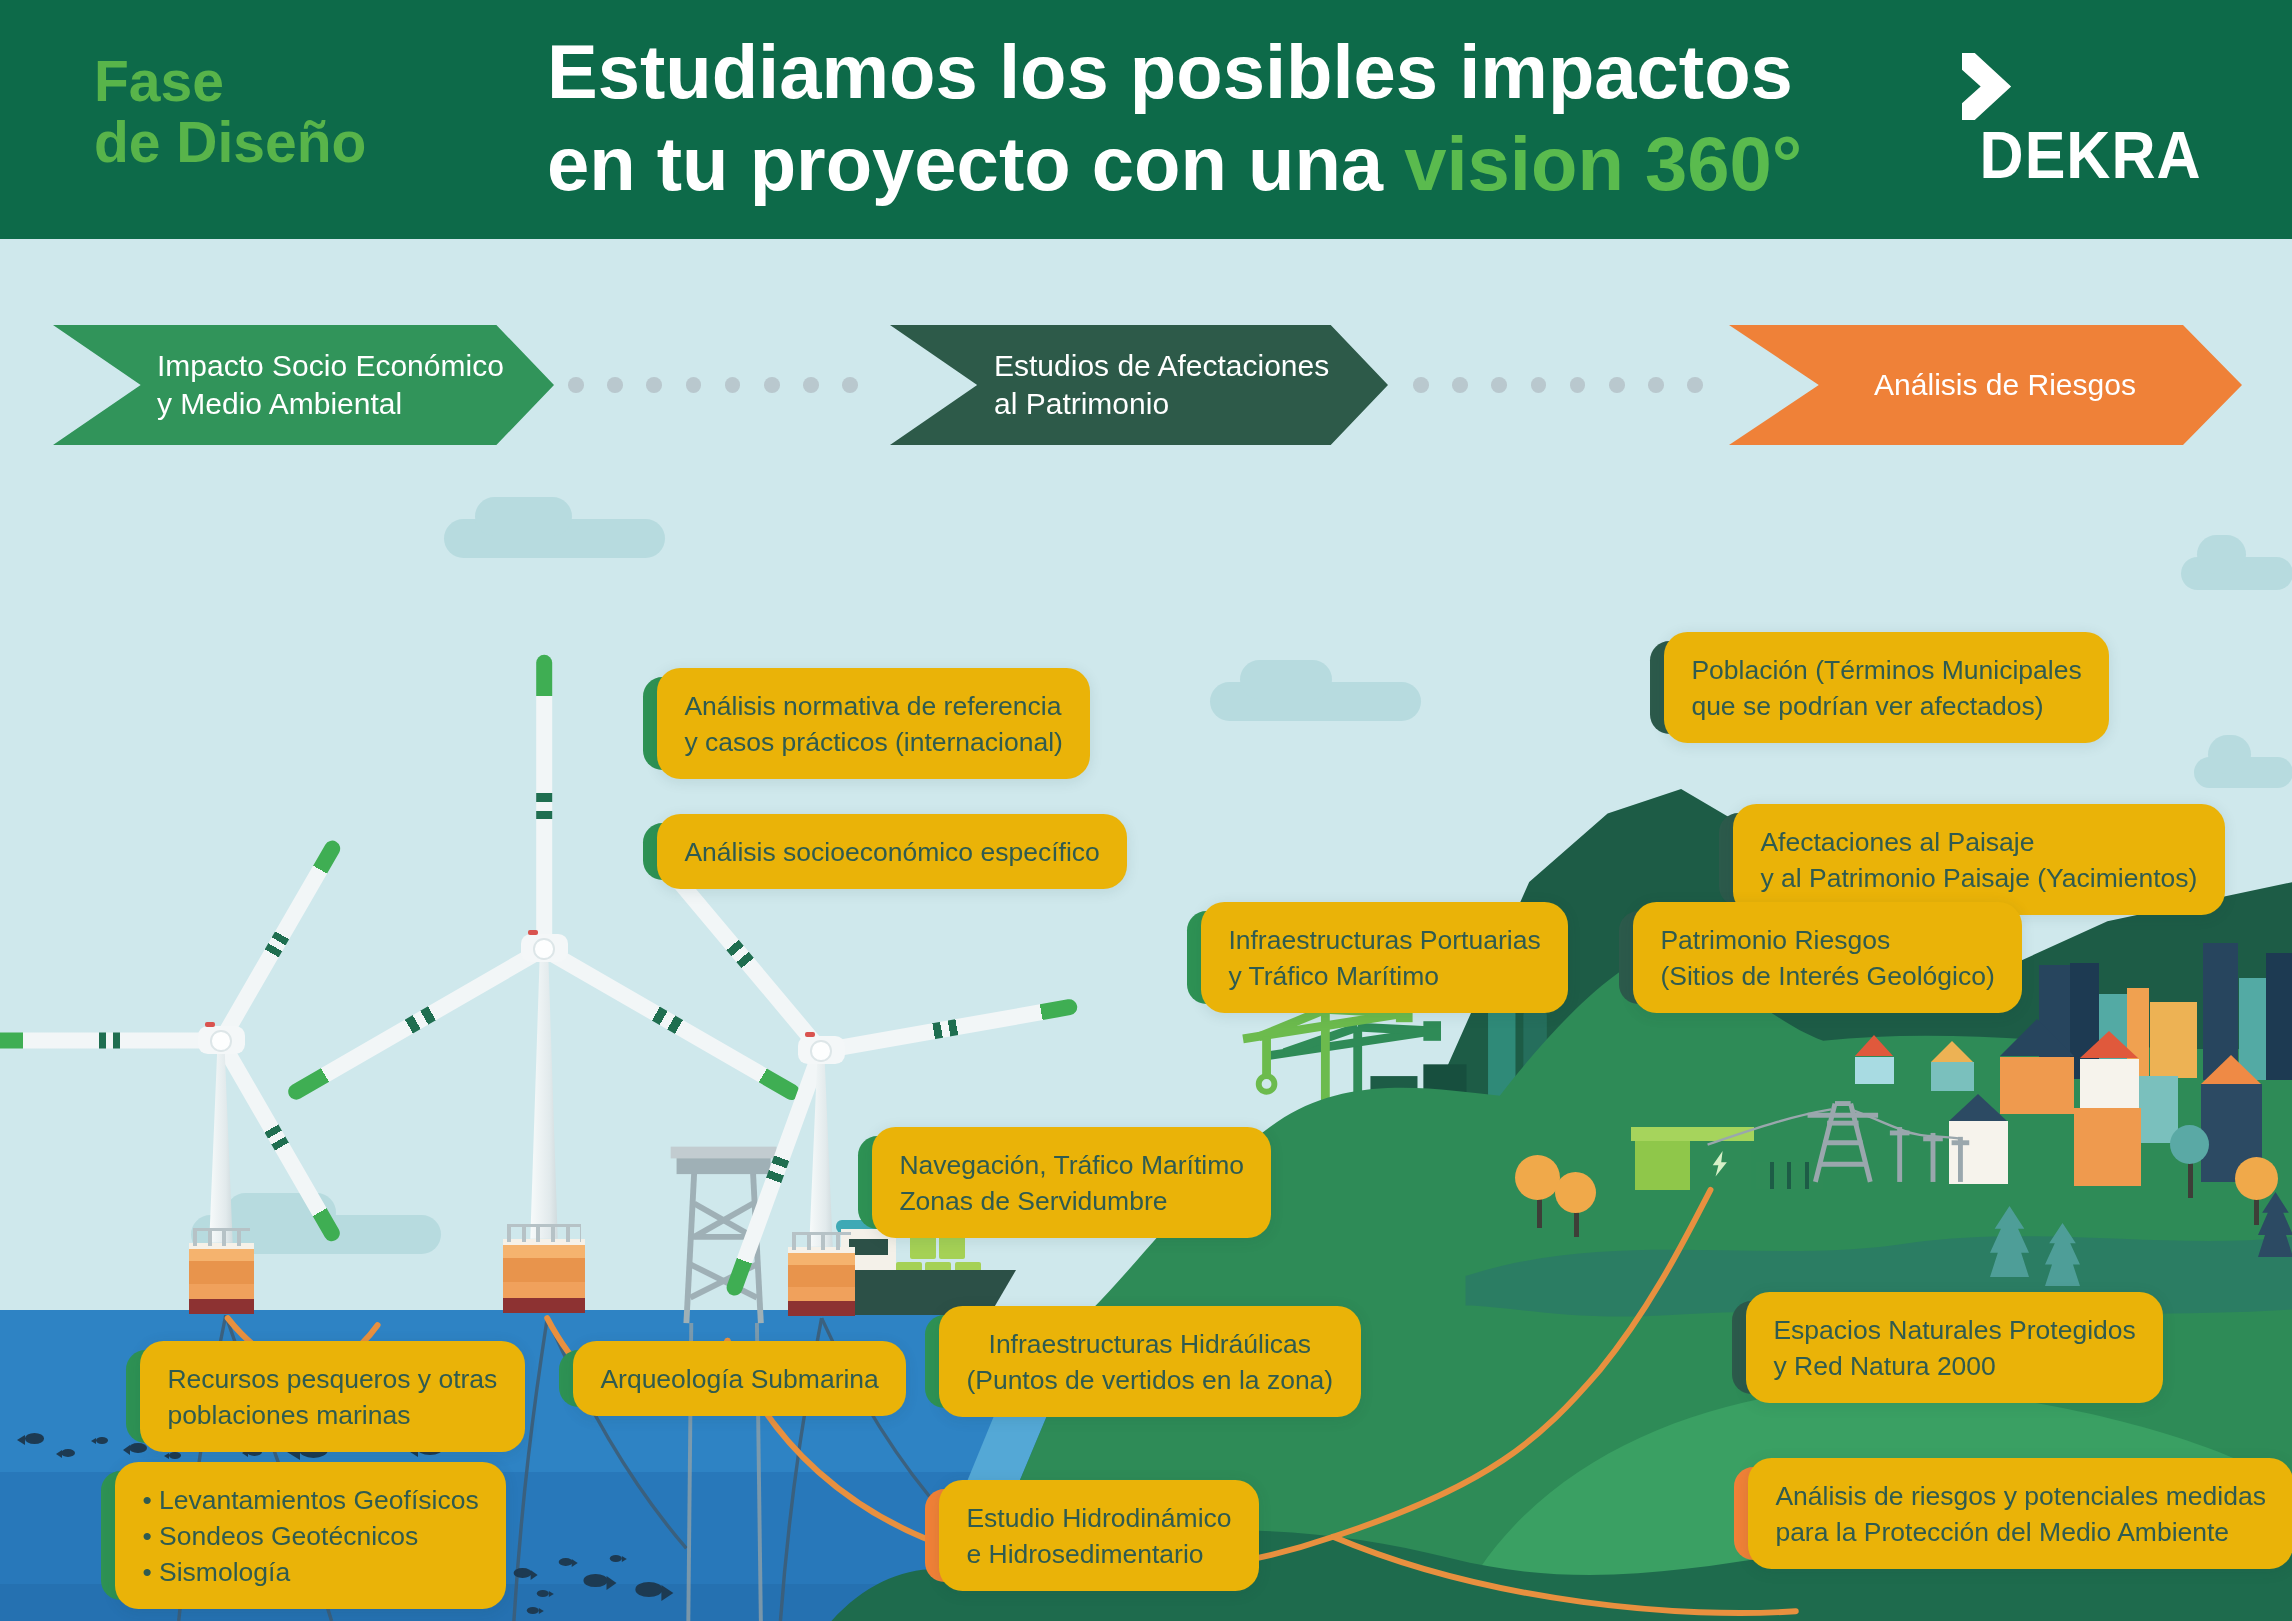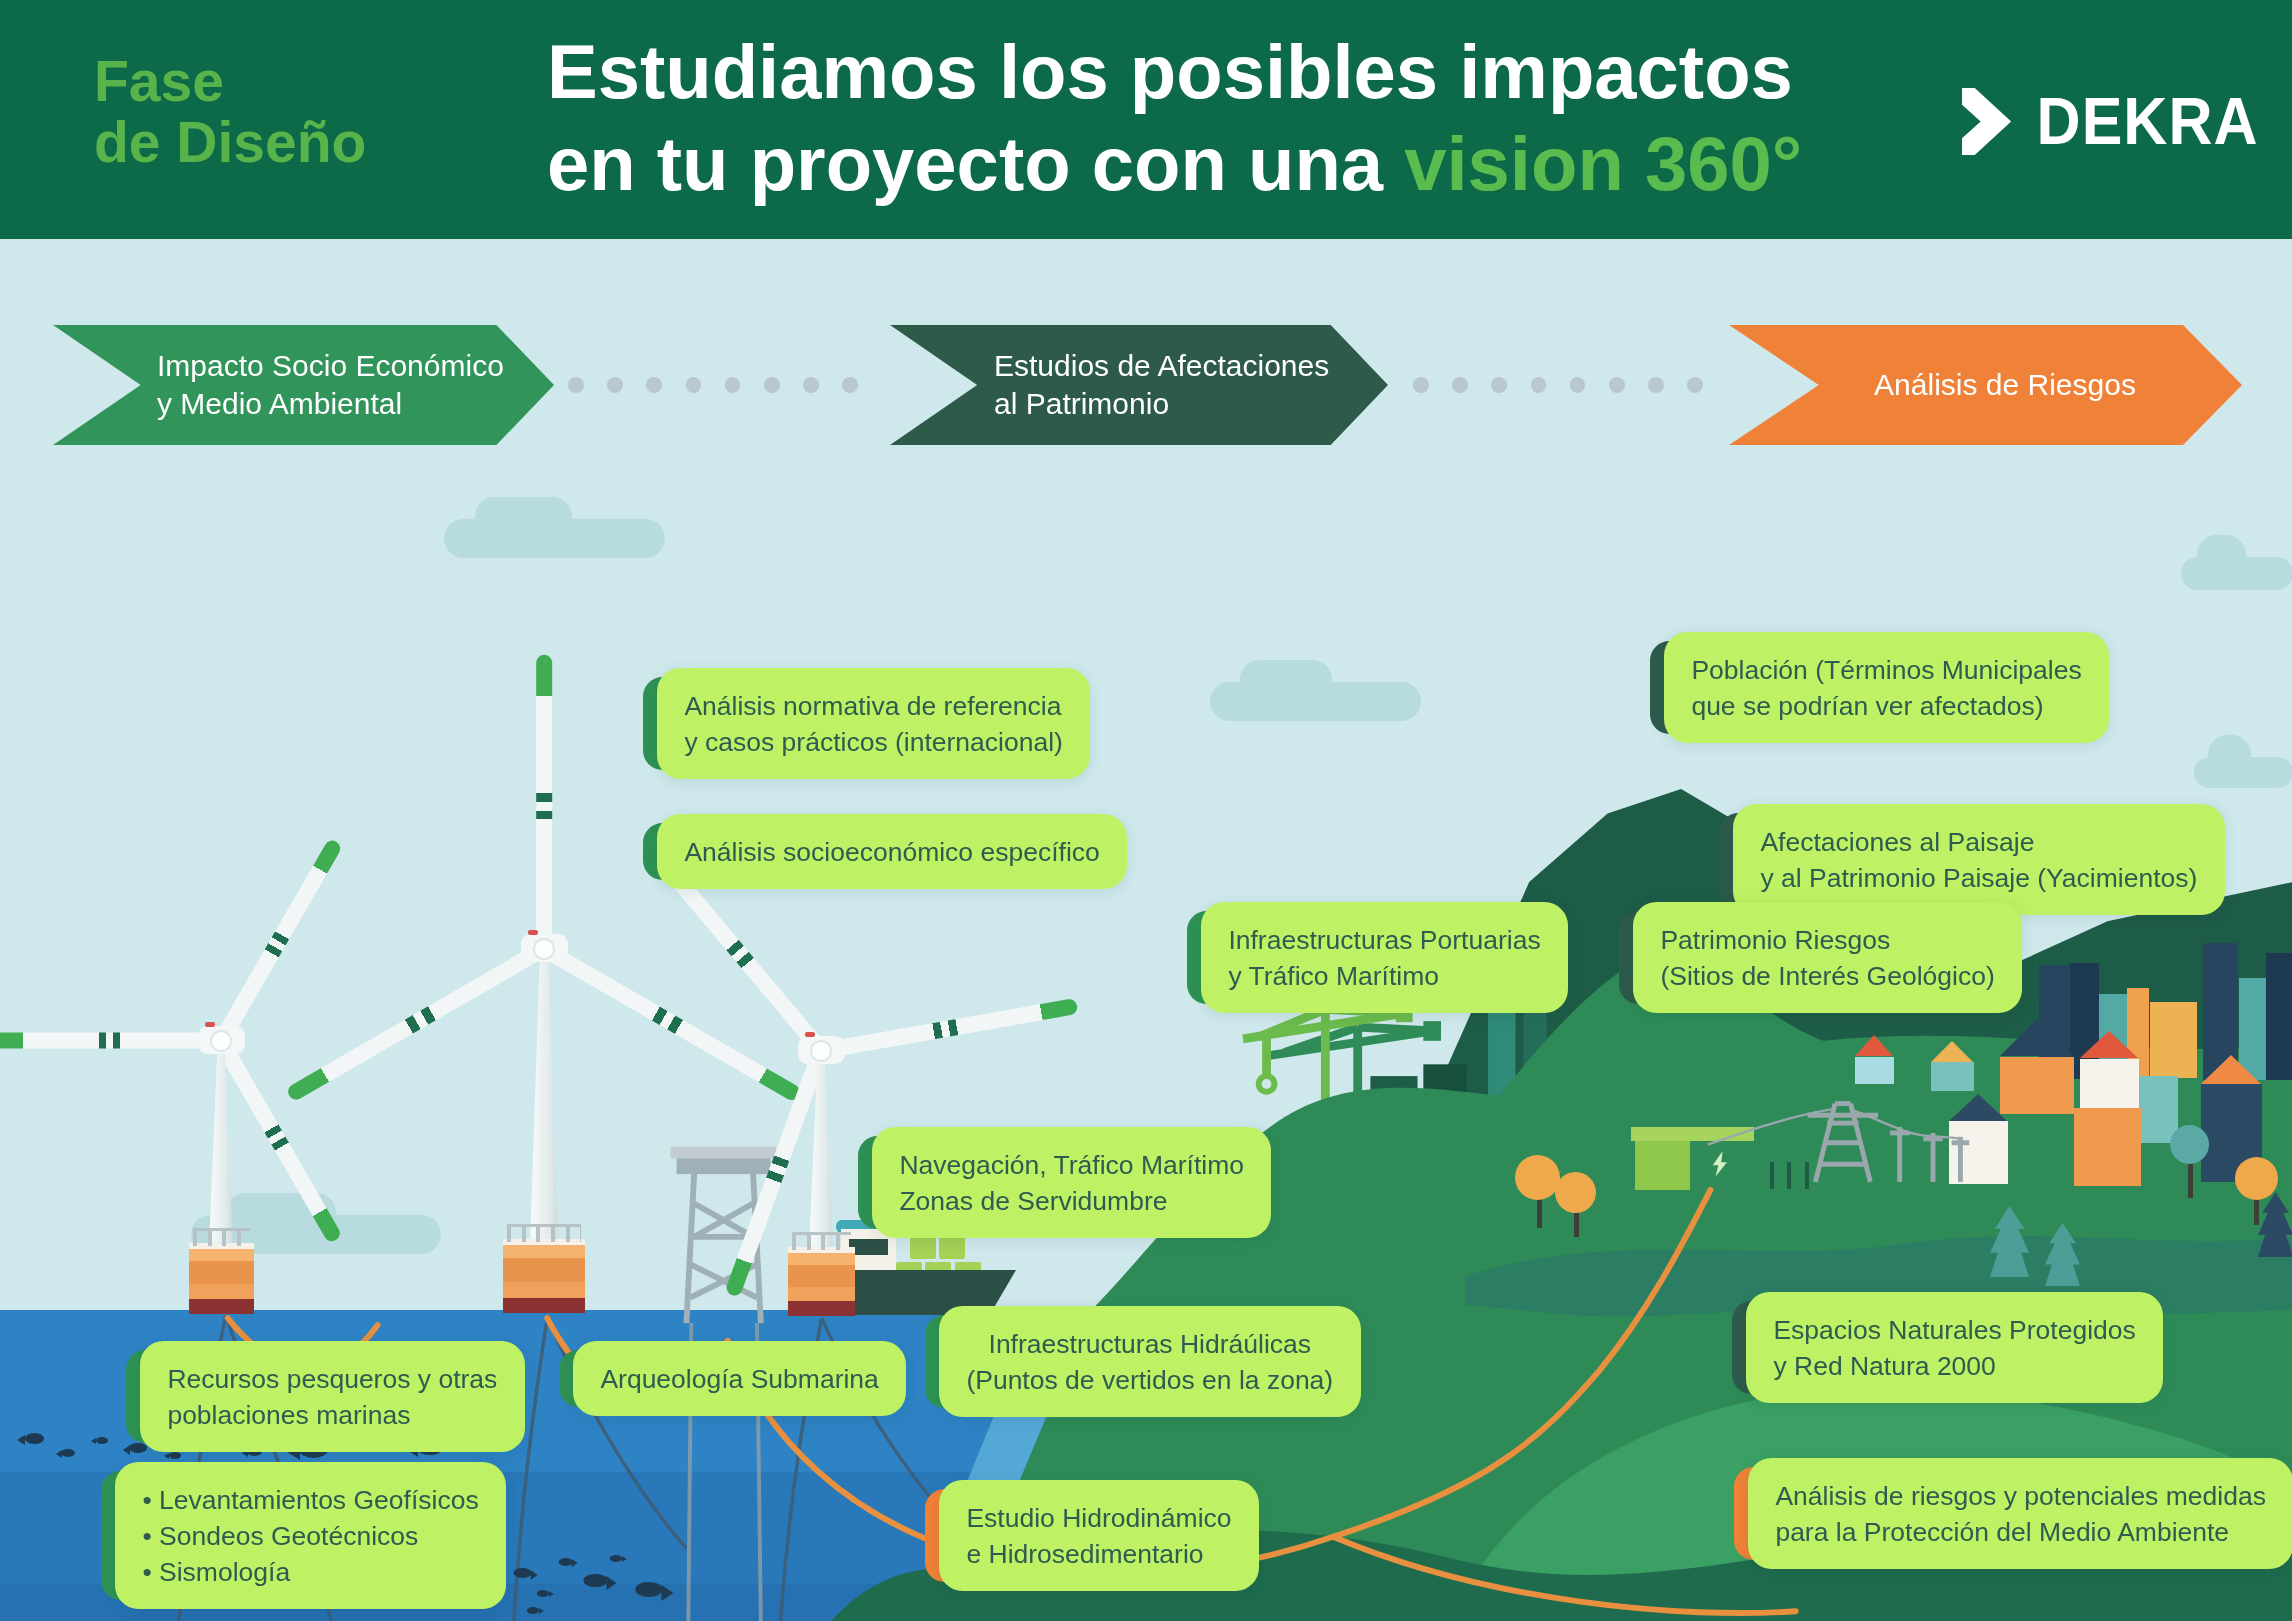--- a/index.html
+++ b/index.html
@@ -53,38 +53,38 @@
   .float::after{content:"";position:absolute;left:0;right:0;bottom:0;height:14.7px;background:#8d3232;}
   
   .fish{position:absolute;background:#1d3a52;border-radius:50%;}
   .fish::before{content:"";position:absolute;right:96%;top:18%;width:0;height:0;
     border-top:.30em solid transparent;border-bottom:.30em solid transparent;border-left:.45em solid #1d3a52;transform:rotate(180deg);}
   
   #header{position:absolute;left:0;top:0;width:2293px;height:239px;background:var(--header_green);}
   #phase{position:absolute;left:94px;top:51px;font-size:57px;line-height:61px;font-weight:800;color:var(--phase_green);}
   #title{position:absolute;left:547px;top:25.5px;font-size:76px;line-height:92px;font-weight:800;color:#ffffff;white-space:nowrap;}
   #title .hl{color:var(--highlight_green);}
-  #brand{position:absolute;left:1962px;top:86px;display:flex;align-items:center;}
+  #brand{position:absolute;left:1962px;top:53px;display:flex;flex-direction:column;}
   #brand .word{color:#fff;font-weight:700;font-size:61px;letter-spacing:1px;margin-left:17.6px;transform:scaleY(1.08);}
   
   .banner{position:absolute;top:325px;height:120px;display:flex;flex-direction:column;justify-content:center;
     color:#fff;font-size:30px;line-height:38px;white-space:nowrap;
     clip-path:polygon(0% 0%,88.5% 0%,100% 50%,88.5% 100%,0% 100%,17.5% 50%);padding-left:0;}
   .banner .bl{padding-left:104px;}
   .banner.center{align-items:center;}
   .banner.center .bl{padding-left:39px;}
   .dotrow{position:absolute;top:377px;height:15.7px;display:flex;gap:23.5px;}
   .dot{width:15.7px;height:15.7px;border-radius:50%;background:var(--dots);}
   
   .lw{position:absolute;}
   .bracket{position:absolute;left:-13.7px;top:8.8px;bottom:8.8px;width:49px;border-radius:19.6px;}
   .bracket.green{background:var(--bracket_green);}
   .bracket.dark{background:var(--bracket_dark);}
   .bracket.orange{background:var(--bracket_orange);}
-  .box{position:relative;background:#bef264;border-radius:23.5px;padding:19.6px 27.4px;color:var(--box_text);
+  .box{position:relative;background:#eab308;border-radius:23.5px;padding:19.6px 27.4px;color:var(--box_text);
     font-size:26.5px;line-height:36px;white-space:nowrap;box-shadow:0 2.9px 13.7px rgba(20,60,60,.10);}
   .box .bullet::before{content:"•  ";color:var(--box_text);}
 </style>
 </head>
 <body>
 
 <div id="canvas">
 
   <div class="cloud" style="left:444px;top:519px;width:221px;"></div>
   <div class="cloud" style="left:1210px;top:682px;width:211px;"></div>

